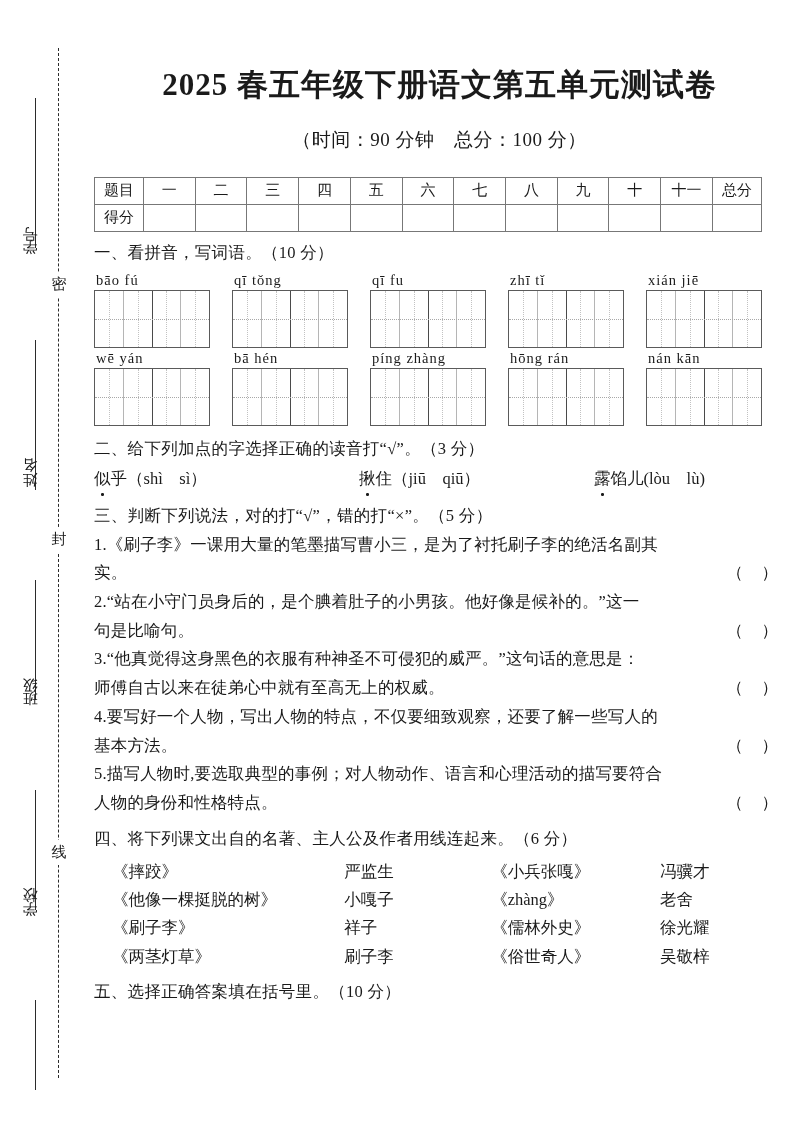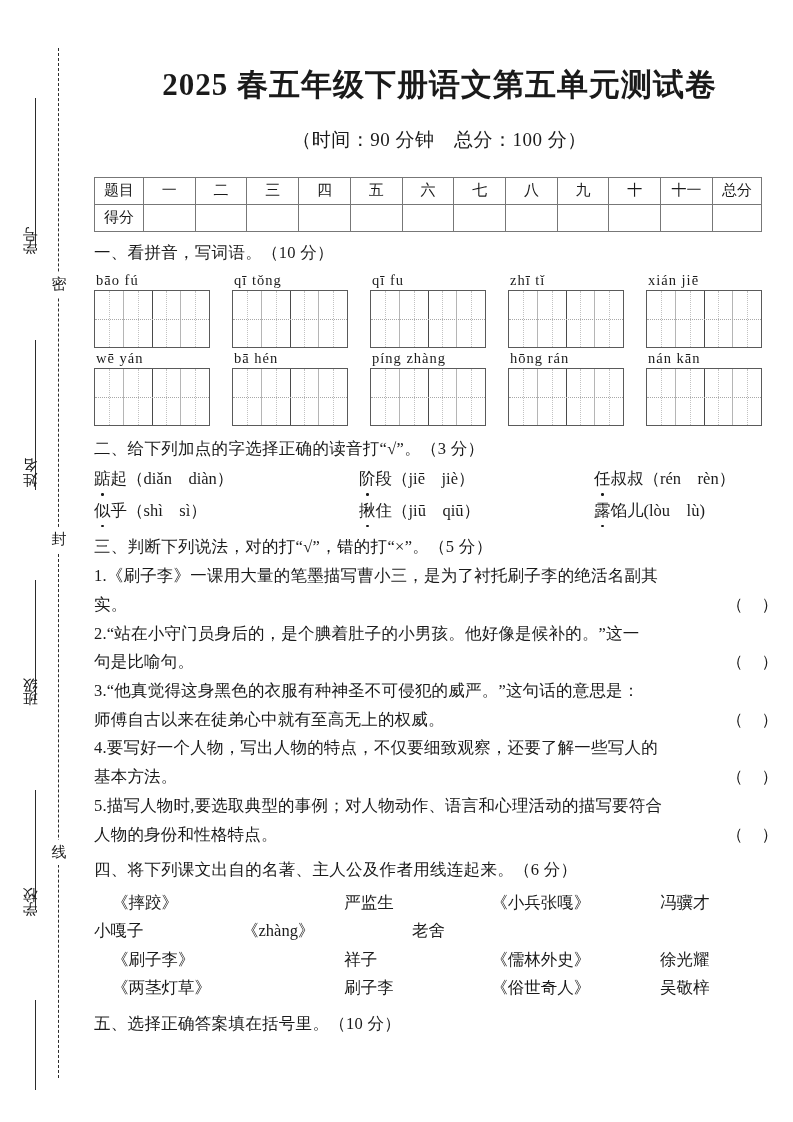--- a/index.html
+++ b/index.html
@@ -417,25 +417,20 @@
               </div>
               <div class="tzg-hline"></div>
             </div>
           </div>
         </div>
       </div>
 
     <div class="q-head">二、给下列加点的字选择正确的读音打“√”。（3 分）</div>
     <div id="pron-area">
         <div class="pron-row">
-          <div class="pron-item i1"><span class="dotted-char">踮</span><span>起</span><span class="pron-lat">（diǎn　diàn）</span></div>
-          <div class="pron-item i2"><span class="dotted-char">阶</span><span>段</span><span class="pron-lat">（jiē　jiè）</span></div>
-          <div class="pron-item i3"><span class="dotted-char">任</span><span>叔叔</span><span class="pron-lat">（rén　rèn）</span></div>
-        </div>
-        <div class="pron-row">
           <div class="pron-item i1"><span class="dotted-char">似</span><span>乎</span><span class="pron-lat">（shì　sì）</span></div>
           <div class="pron-item i2"><span class="dotted-char">揪</span><span>住</span><span class="pron-lat">（jiū　qiū）</span></div>
           <div class="pron-item i3"><span class="dotted-char">露</span><span>馅儿</span><span class="pron-lat">(lòu　lù)</span></div>
         </div>
       </div>
 
     <div class="q-head">三、判断下列说法，对的打“√”，错的打“×”。（5 分）</div>
     <div id="tf-area">
         <div class="q-line"><span>1.《刷子李》一课用大量的笔墨描写曹小三，是为了衬托刷子李的绝活名副其</span></div>
         <div class="q-line"><span class="tail">（　）</span><span>实。</span></div>
@@ -451,20 +446,21 @@
 
     <div class="q-head">四、将下列课文出自的名著、主人公及作者用线连起来。（6 分）</div>
     <div class="match-block" id="match-area">
         <div class="match-row">
           <div class="match-c1">《摔跤》</div>
           <div class="match-c2">严监生</div>
           <div class="match-c3">《小兵张嘎》</div>
           <div class="match-c4">冯骥才</div>
         </div>
         <div class="match-row">
+          <div class="match-c1">《他像一棵挺脱的树》</div>
           <div class="match-c2">小嘎子</div>
           <div class="match-c3">《zhàng》</div>
           <div class="match-c4">老舍</div>
         </div>
         <div class="match-row">
           <div class="match-c1">《刷子李》</div>
           <div class="match-c2">祥子</div>
           <div class="match-c3">《儒林外史》</div>
           <div class="match-c4">徐光耀</div>
         </div>

